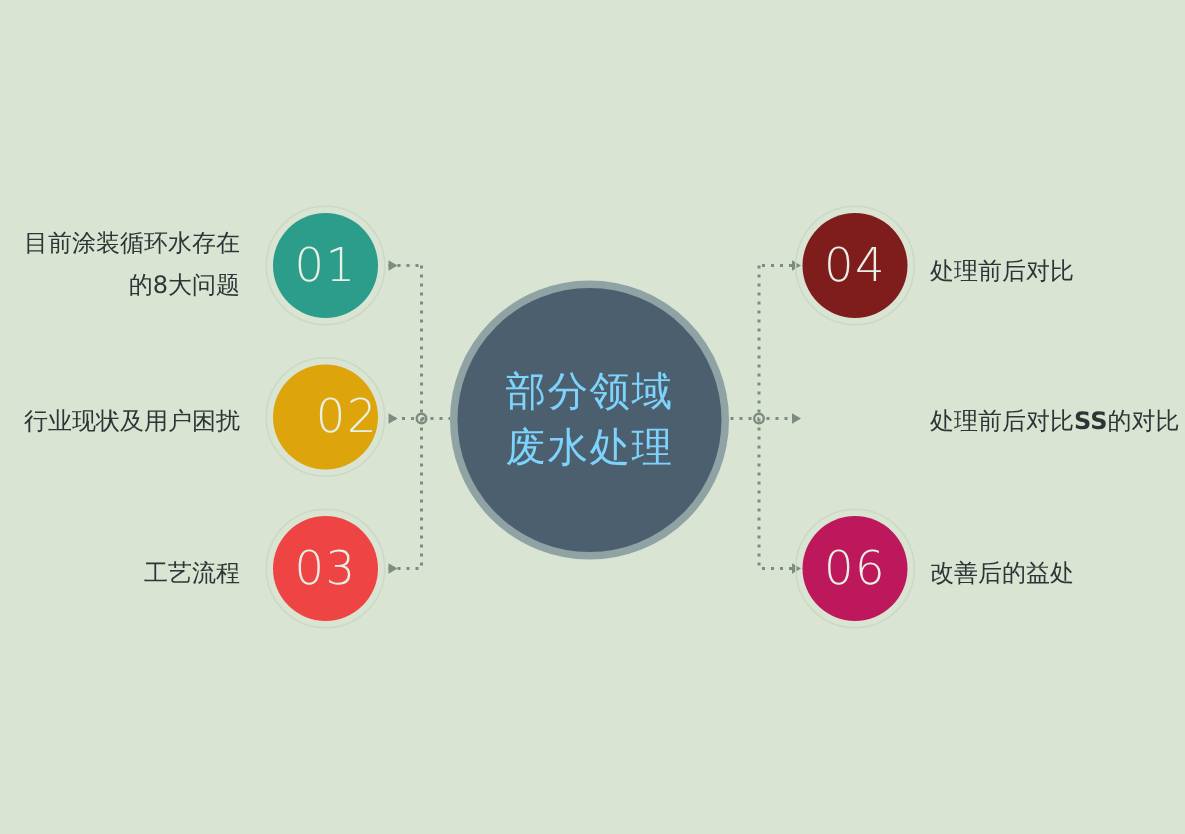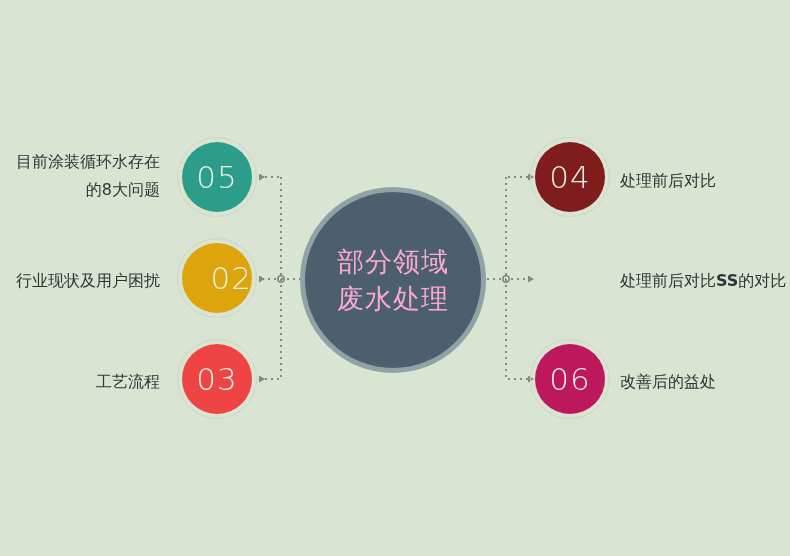--- a/index.html
+++ b/index.html
@@ -37,21 +37,21 @@
     background: #4c5f६e;
     background: #4c5f6e;
     border: 5px solid #8fa2a4;
     box-sizing: border-box;
     display: flex;
     align-items: center;
     justify-content: center;
     text-align: center;
   }
   .hub-label {
-    color: #f9a8d4;
+    color: #7dd3fc;
     font-size: 27px;
     line-height: 1.38;
     letter-spacing: 1px;
     width: 120px;
     font-weight: 400;
   }
 
   
   .node {
     position: absolute;
@@ -147,21 +147,21 @@
       <line x1="511" y1="279" x2="528" y2="279" stroke="#7d8b80" stroke-width="2" stroke-dasharray="2 4" marker-end="url(#arrow-right)"></line>
       <line x1="508" y1="379" x2="528" y2="379" stroke="#7d8b80" stroke-width="2" stroke-dasharray="2 4" marker-end="url(#arrow-right)"></line>
     </g>
   </svg>
 
   <div class="hub" style="background: rgb(76, 95, 110); border-color: rgb(143, 162, 164);">
     <div class="hub-label">部分领域废水处理</div>
   </div>
 
   <div class="node n1" style="background: rgb(43, 157, 138);">
-    <span class="node-num">05</span>
+    <span class="node-num">01</span>
   </div>
   <div class="node n2" style="background: rgb(221, 164, 12);">
     <span class="node-num">02</span>
   </div>
   <div class="node n3" style="background: #ef4444;">
     <span class="node-num">03</span>
   </div>
   <div class="node n4" style="background: #7f1d1d;">
     <span class="node-num">04</span>
   </div>

